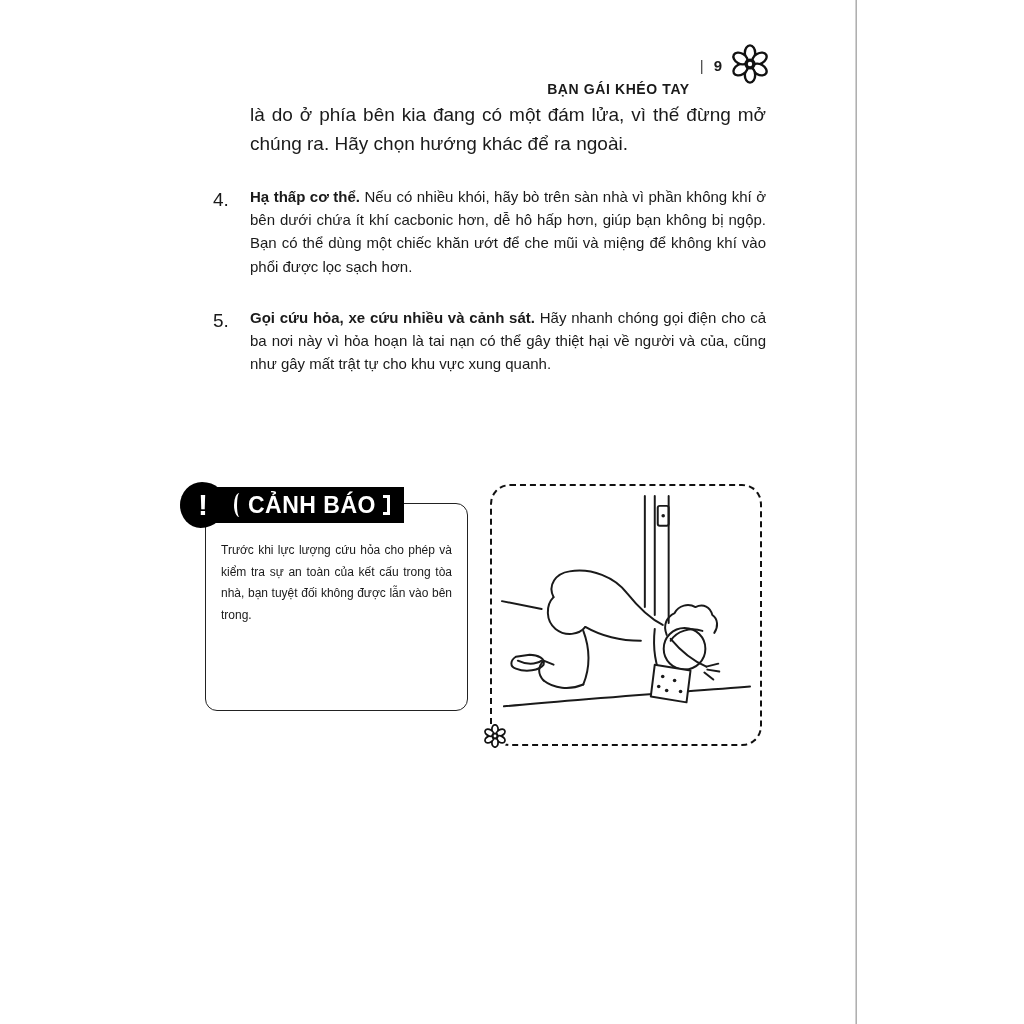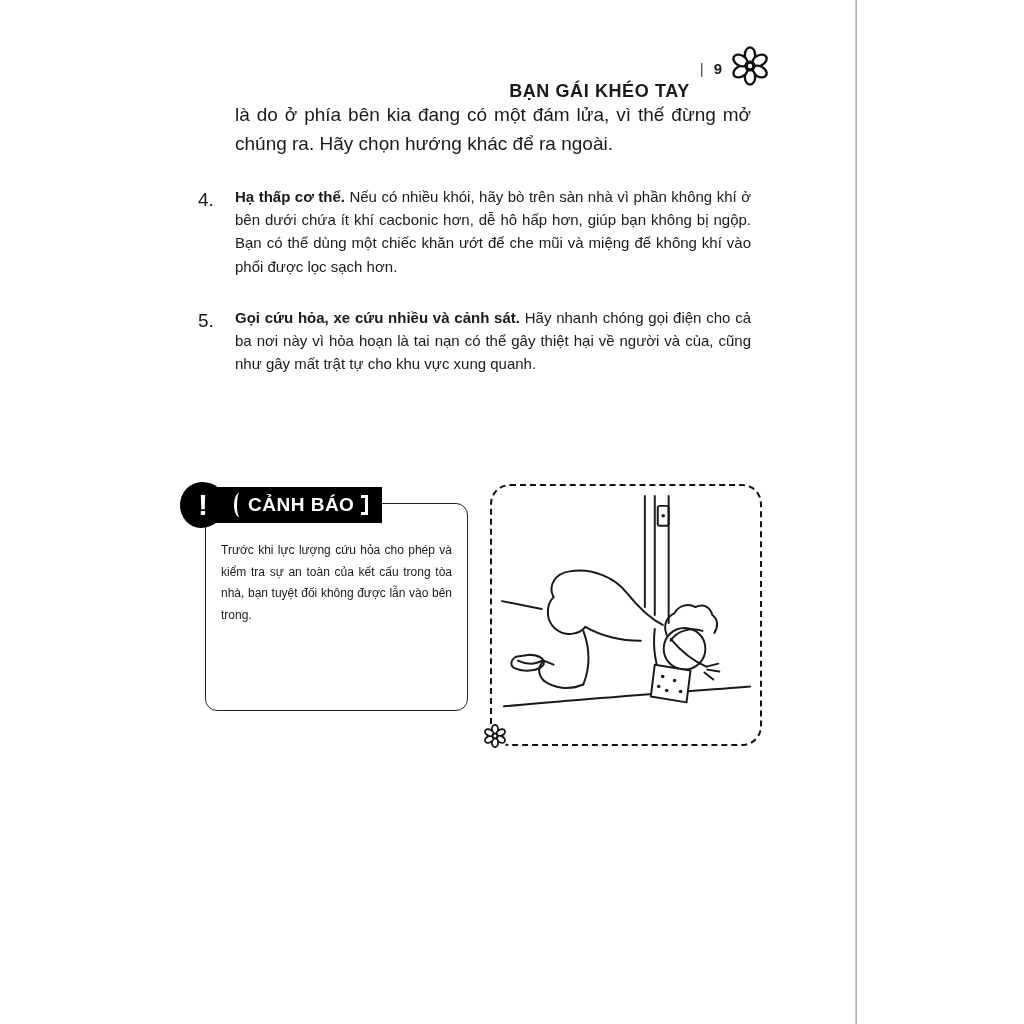--- a/index.html
+++ b/index.html
@@ -6,45 +6,45 @@
   html,body { width:1024px; height:1024px; background:#ffffff; }
   body { font-family:"Liberation Sans","DejaVu Sans",sans-serif; color:#1a1a1a; position:relative; overflow:hidden; }
 
   .page { position:absolute; inset:0; background:#fff; }
 
   .page-edge { position:absolute; left:855px; top:0; width:2px; height:1024px;
                background:linear-gradient(to right,#e2e2e2,#9f9f9f); }
 
   
   .header { position:absolute; top:34px; right:254px; display:flex; align-items:center; gap:8px; }
-  .header-title { font-weight:bold; font-size:18px; letter-spacing:.6px;margin-top:47px; }
+  .header-title { font-weight:bold; font-size:14px; letter-spacing:.6px;margin-top:47px; }
   .header-sep { font-weight:300; color:#444; font-size:15px; padding:0 2px; }
   .header-page { font-size:15px; font-weight:600; }
   .flower { display:inline-block; }
 
   
-  .content { position:absolute; left:198px; top:100px; width:553px; }
+  .content { position:absolute; left:213px; top:100px; width:553px; }
   .intro { margin-left:37px; text-align:justify; font-size:19px; line-height:1.55; margin-bottom:26px; }
   .list-item { display:flex; margin-bottom:28px; }
   .list-num { width:37px; flex:0 0 37px; font-size:19px; line-height:1.55; }
   .list-text { flex:1; text-align:justify; font-size:15px; line-height:1.55; }
   .lead { font-weight:bold; }
 
   
   .warning-box { position:absolute; left:205px; top:503px; width:263px; min-height:208px;
                  border:1.6px solid #222; border-radius:12px; padding:36px 15px 18px 15px; background:#fff; }
   .warn-banner { position:absolute; top:-17px; left:-2px; display:flex; align-items:center;
                  background:#000; color:#fff; height:36px; padding:0 14px 0 30px; }
   .warn-blob { position:absolute; left:-24px; top:-5px; width:46px; height:46px; background:#000;
                border-radius:48% 52% 55% 45% / 50% 46% 54% 50%;
                display:flex; align-items:center; justify-content:center; }
   .warn-blob span { color:#fff; font-weight:bold; font-size:30px; line-height:1; }
   .paren-left { width:9px; height:24px; border-left:3px solid #fff;
                 border-radius:60% 0 0 60% / 50% 0 0 50%; margin-right:5px; }
-  .warn-title { font-weight:bold; font-size:19px; letter-spacing:.5px; }
+  .warn-title { font-weight:bold; font-size:23px; letter-spacing:.5px; }
   .bracket-right { width:7px; height:20px; border:3px solid #fff; border-left:none; margin-left:7px; }
   .warn-body { font-size:12px; line-height:1.8; text-align:justify; }
 
   
   .illustration-box { position:absolute; left:490px; top:484px; width:272px; height:262px;
                       border:2.5px dashed #111; border-radius:20px; background:#fff; }
   .illustration-box svg.scene { position:absolute; inset:4px; }
   .corner-flower { position:absolute; left:-9px; bottom:-8px; background:#fff; border-radius:50%; }
 </style>
 </head>

